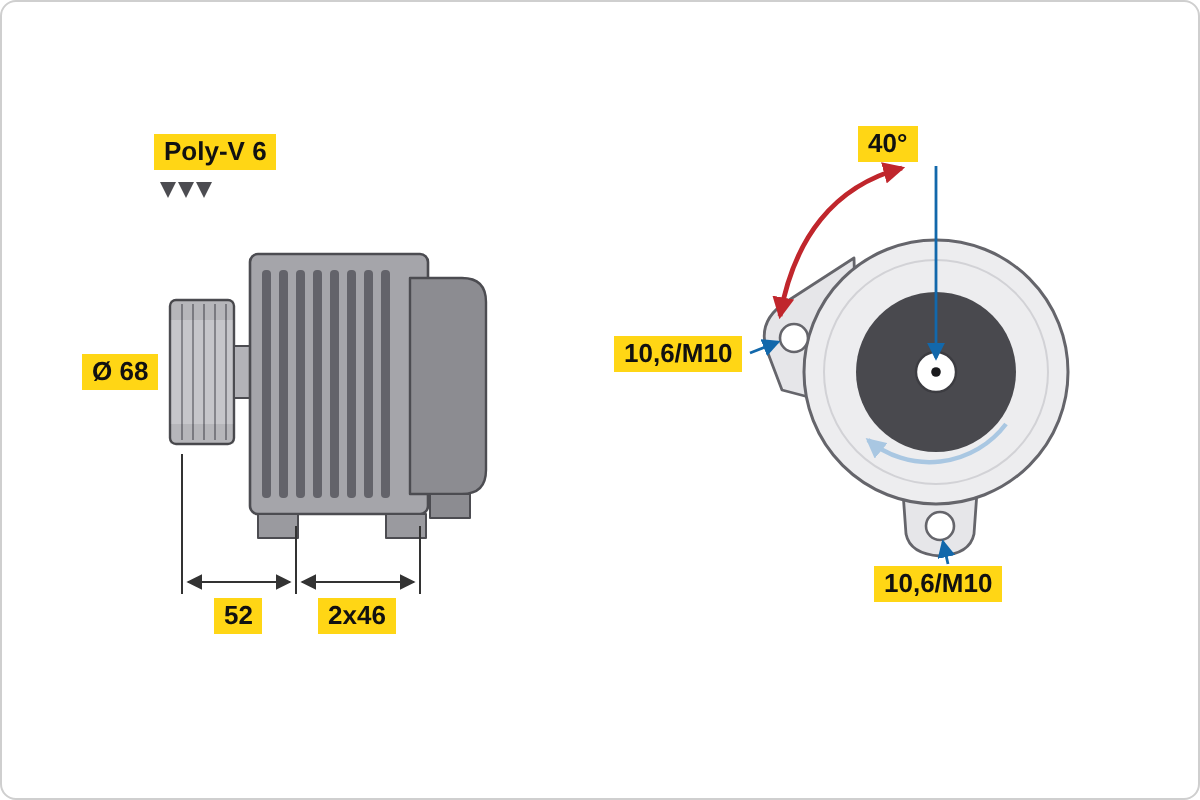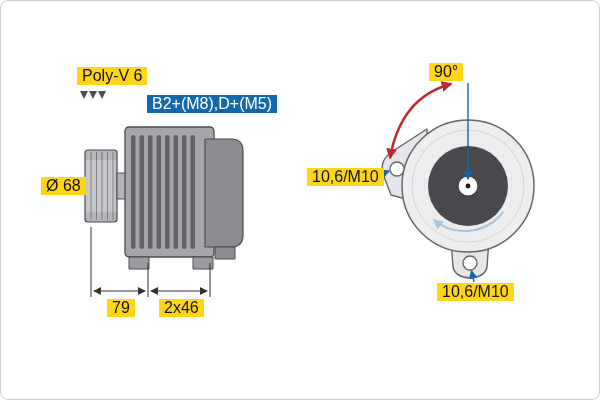--- a/index.html
+++ b/index.html
@@ -1,21 +1,21 @@
 <!DOCTYPE html>
 <html><head>
 <meta charset="utf-8">
 <style>
   *{box-sizing:border-box}
   html,body{margin:0;padding:0;background:#ffffff}
   #canvas{position:relative;width:600px;height:400px;background:#fff;
           border:1px solid #cfcfcf;border-radius:8px;overflow:hidden;
           font-family:"Liberation Sans",sans-serif}
   #canvas svg{position:absolute;left:0;top:0}
-  .label{position:absolute;font-size:16px;font-weight:normal;line-height:14px;
+  .label{position:absolute;font-size:13px;font-weight:bold;line-height:14px;
          padding:2px 5px;white-space:nowrap;color:#111;letter-spacing:0}
   .label.yellow{background:#ffd615}
   .label.blue{background:#1268ab;color:#fff}
 </style>
 </head>
 <body>
 
 <div id="canvas">
 
   <svg width="600" height="400" viewBox="0 0 600 400">
@@ -95,26 +95,25 @@
       <g stroke="#1268ab" stroke-width="1.4" fill="none">
         <line x1="467" y1="82" x2="467" y2="178" marker-end="url(#arrB)"></line>
         <line x1="374" y1="175.5" x2="388" y2="170" marker-end="url(#arrB)"></line>
         <line x1="473" y1="281" x2="470.5" y2="270" marker-end="url(#arrB)"></line>
       </g>
     </g>
   </svg>
 
   <div class="label yellow" style="left:76px;top:66px">Poly-V 6</div>
 
-  <div class="label blue" style="left:146px;top:94px">B2+(M8),D+(M5)</div>
 
   <div class="label yellow" style="left:40px;top:176px">Ø 68</div>
 
-  <div class="label yellow" style="left:106px;top:298px">79</div>
+  <div class="label yellow" style="left:106px;top:298px">52</div>
 
   <div class="label yellow" style="left:158px;top:298px">2x46</div>
 
-  <div class="label yellow" style="left:428px;top:62px">90°</div>
+  <div class="label yellow" style="left:428px;top:62px">40°</div>
 
   <div class="label yellow" style="left:306px;top:167px">10,6/M10</div>
 
   <div class="label yellow" style="left:436px;top:282px">10,6/M10</div>
 </div>
 
 </body></html>

